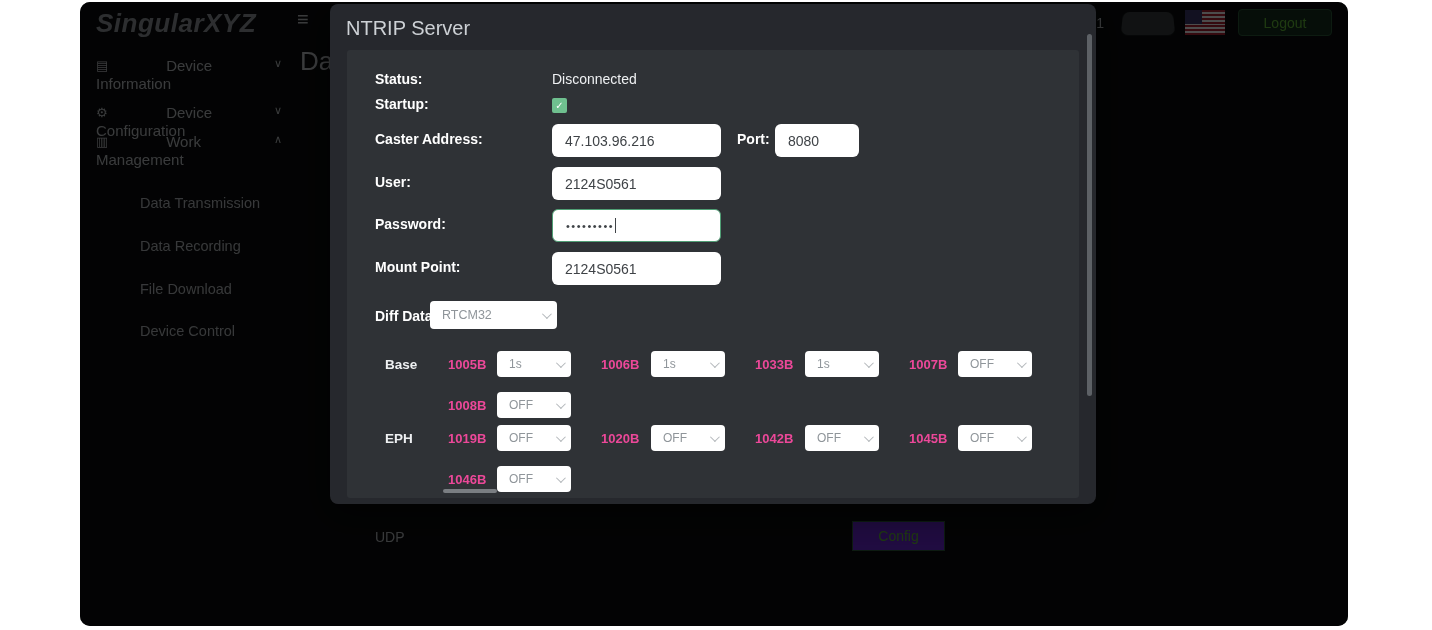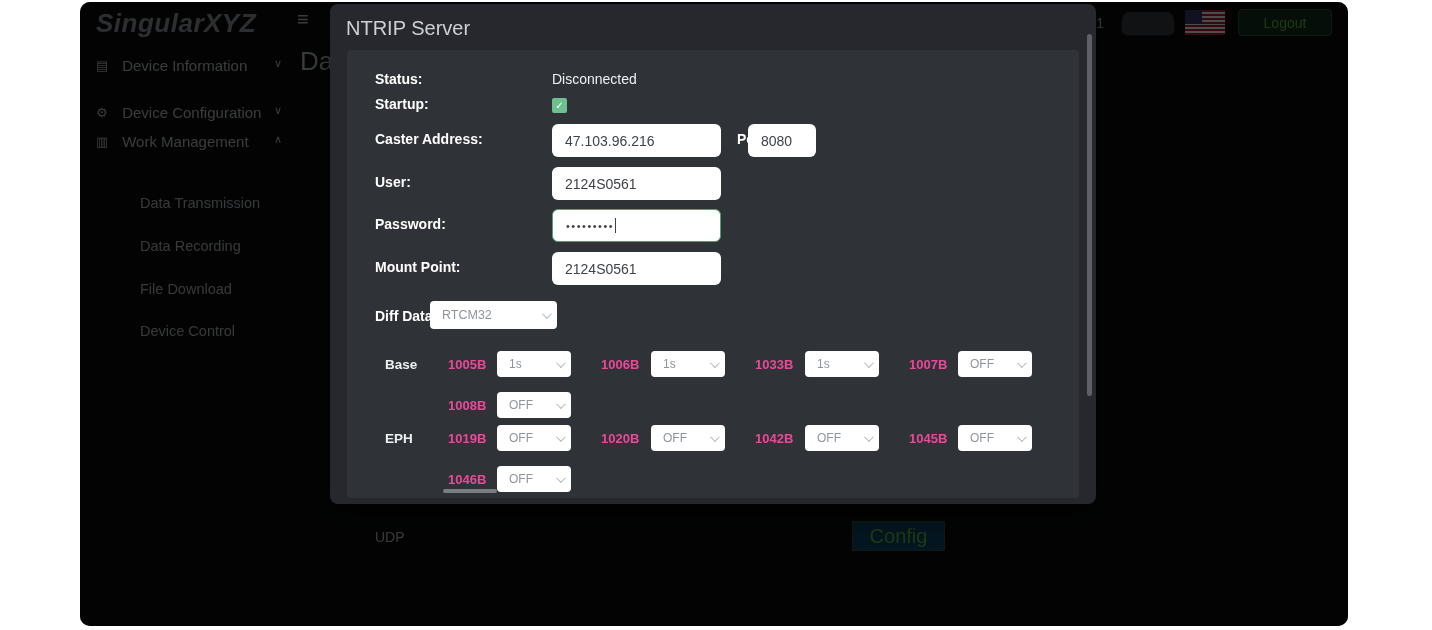--- a/index.html
+++ b/index.html
@@ -12,48 +12,48 @@
   .burger{position:absolute;left:217px;top:6px;font-size:20px;color:#c2c6ca;cursor:pointer;}
   .serial{position:absolute;left:952px;top:13px;width:72px;text-align:right;font-size:14px;color:#c8ccd0;}
   .devicon{position:absolute;left:1042px;top:9px;width:52px;height:24px;background:#3a3f42;border-radius:7px;transform:perspective(60px) rotateX(14deg);}
   .flag{position:absolute;left:1105px;top:8px;width:40px;height:25px;background:repeating-linear-gradient(#B22234 0 1.93px,#ffffff 1.93px 3.86px);overflow:hidden;cursor:pointer;}
   .canton{position:absolute;left:0;top:0;width:17px;height:13.5px;background:#3C3B6E;}
   .logout{position:absolute;left:1158px;top:7px;width:94px;height:27px;background:#16301f;border:1px solid #2d5c3b;border-radius:4px;color:#67c23a;font-size:14px;cursor:pointer;}
 
   
   .navitem{position:absolute;left:16px;width:186px;height:26px;color:#c2c6ca;font-size:15px;cursor:pointer;}
   .navitem .nicon{display:inline-block;width:22px;font-size:13px;color:#c2c6ca;vertical-align:middle;}
-  .navitem .nlabel{vertical-align:middle;}
+  .navitem .nlabel{vertical-align:middle;margin-left:44px;}
   .navitem .nchev{position:absolute;right:0;top:2px;font-size:11px;color:#c2c6ca;}
   .subitem{position:absolute;left:60px;width:160px;height:24px;color:#b9bdc1;font-size:14.5px;cursor:pointer;}
 
   
   .pagetitle{position:absolute;left:220px;top:44px;margin:0;font-size:26px;font-weight:500;color:#c8ccd0;white-space:nowrap;}
   .udp{position:absolute;left:295px;top:527px;font-size:14px;color:#c2c6ca;}
-  .gbtn{position:absolute;background:#0c4a6e;border:1px solid #2d5c3b;border-radius:0;color:#67c23a;font-size:20px;cursor:pointer;}
+  .gbtn{position:absolute;background:#6d28d9;border:1px solid #2d5c3b;border-radius:0;color:#67c23a;font-size:14px;cursor:pointer;}
   .config{left:772px;top:519px;width:93px;height:30px;}
 
   .overlay{position:absolute;inset:0;background:rgba(0,0,0,0.70);z-index:10;}
 
   
   .modal{position:absolute;left:250px;top:2px;width:766px;height:500px;background:#26282d;border-radius:8px;z-index:20;box-shadow:0 10px 34px rgba(0,0,0,.55);}
   .mtitle{position:absolute;left:16px;top:13px;font-size:20px;color:#cdd1d5;}
   .panel{position:absolute;left:17px;top:46px;width:732px;height:448px;background:#2f3236;border-radius:3px;overflow:hidden;}
   .vthumb{position:absolute;left:757px;top:30px;width:5px;height:362px;background:#5d6166;border-radius:3px;cursor:pointer;}
   .hthumb{position:absolute;left:113px;top:485px;width:54px;height:4px;background:#7a7e82;border-radius:2px;cursor:pointer;}
 
   .flabel{position:absolute;left:28px;color:#ffffff;font-size:14px;white-space:nowrap;font-weight:bold;}
   .fvalue{position:absolute;left:205px;color:#eef0f2;font-size:14px;}
   .cbx{position:absolute;left:205px;top:48px;width:15px;height:15px;background:#6fc08f;border-radius:2px;color:#fff;font-size:10px;line-height:15px;text-align:center;cursor:pointer;}
   .tinput{position:absolute;left:205px;width:169px;height:33px;background:#fff;border:none;outline:none;border-radius:6px;color:#3f4347;font-size:14px;padding:0 10px 0 13px;}
   .pwd{position:absolute;left:205px;top:159px;width:169px;height:33px;background:#fff;border:1px solid #4f9e74;border-radius:6px;display:flex;align-items:center;padding-left:13px;cursor:text;}
   .pwd .dots{font-size:11px;letter-spacing:1.5px;color:#3f4347;}
   .caret{display:inline-block;width:1px;height:15px;background:#3f4347;margin-left:1px;}
   .portlabel{left:390px;}
-  .portinput{left:401px;width:68px;}
+  .portinput{left:428px;width:84px;}
 
   .sel{position:absolute;height:26px;width:74px;background:#fff;border-radius:4px;display:flex;align-items:center;justify-content:space-between;padding:0 8px 0 12px;color:#8f959a;font-size:12px;cursor:pointer;}
   .chev{width:7px;height:7px;border-right:1.5px solid #b4b8bc;border-bottom:1.5px solid #b4b8bc;transform:rotate(45deg) translateY(-2px);flex:none;}
   .diffsel{left:83px;top:251px;width:127px;height:28px;font-size:12.5px;}
   .glabel{position:absolute;left:38px;font-weight:bold;font-size:13.5px;color:#eef0f2;}
   .mcode{position:absolute;font-weight:bold;font-size:13px;color:#ec4899;}
   .cx1{left:101px}.sx1{left:150px}.cx2{left:254px}.sx2{left:304px}.cx3{left:408px}.sx3{left:458px}.cx4{left:562px}.sx4{left:611px}
   .ry1c{top:307px}.ry1s{top:301px}.ry2c{top:348px}.ry2s{top:342px}.ry3c{top:381px}.ry3s{top:375px}.ry4c{top:422px}.ry4s{top:416px}
 
   .i-db::before{content:"▤";}

